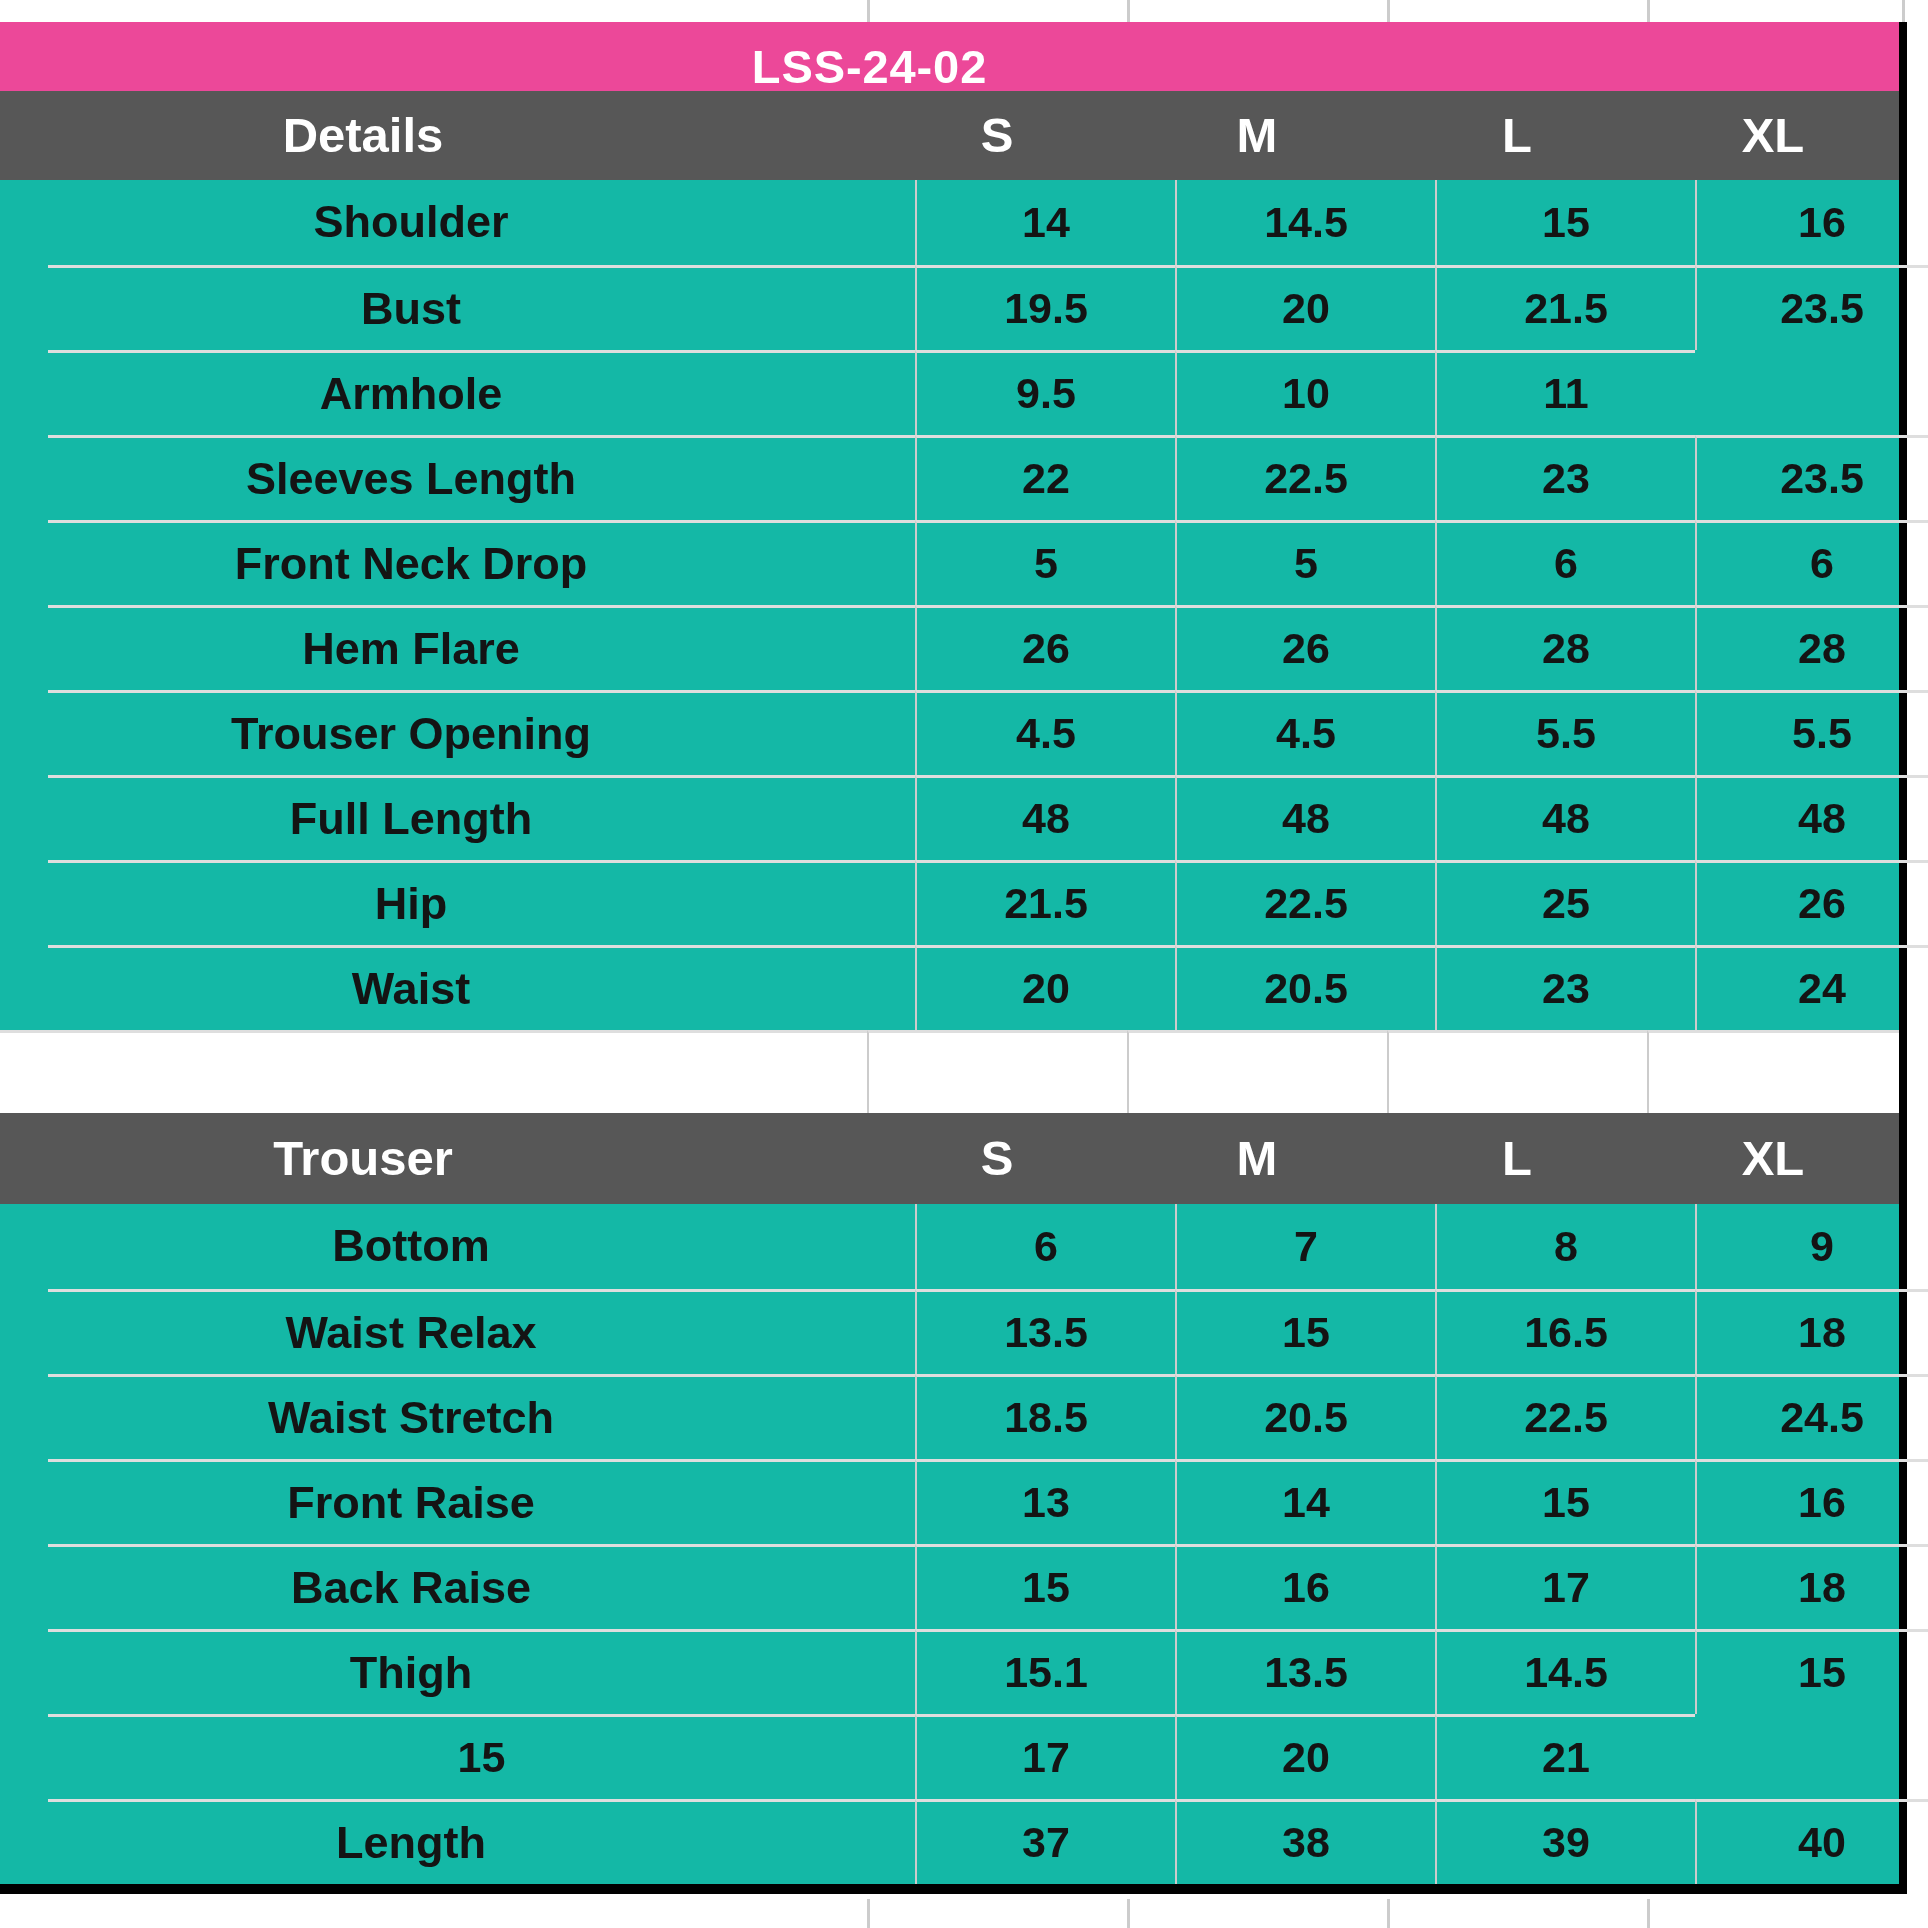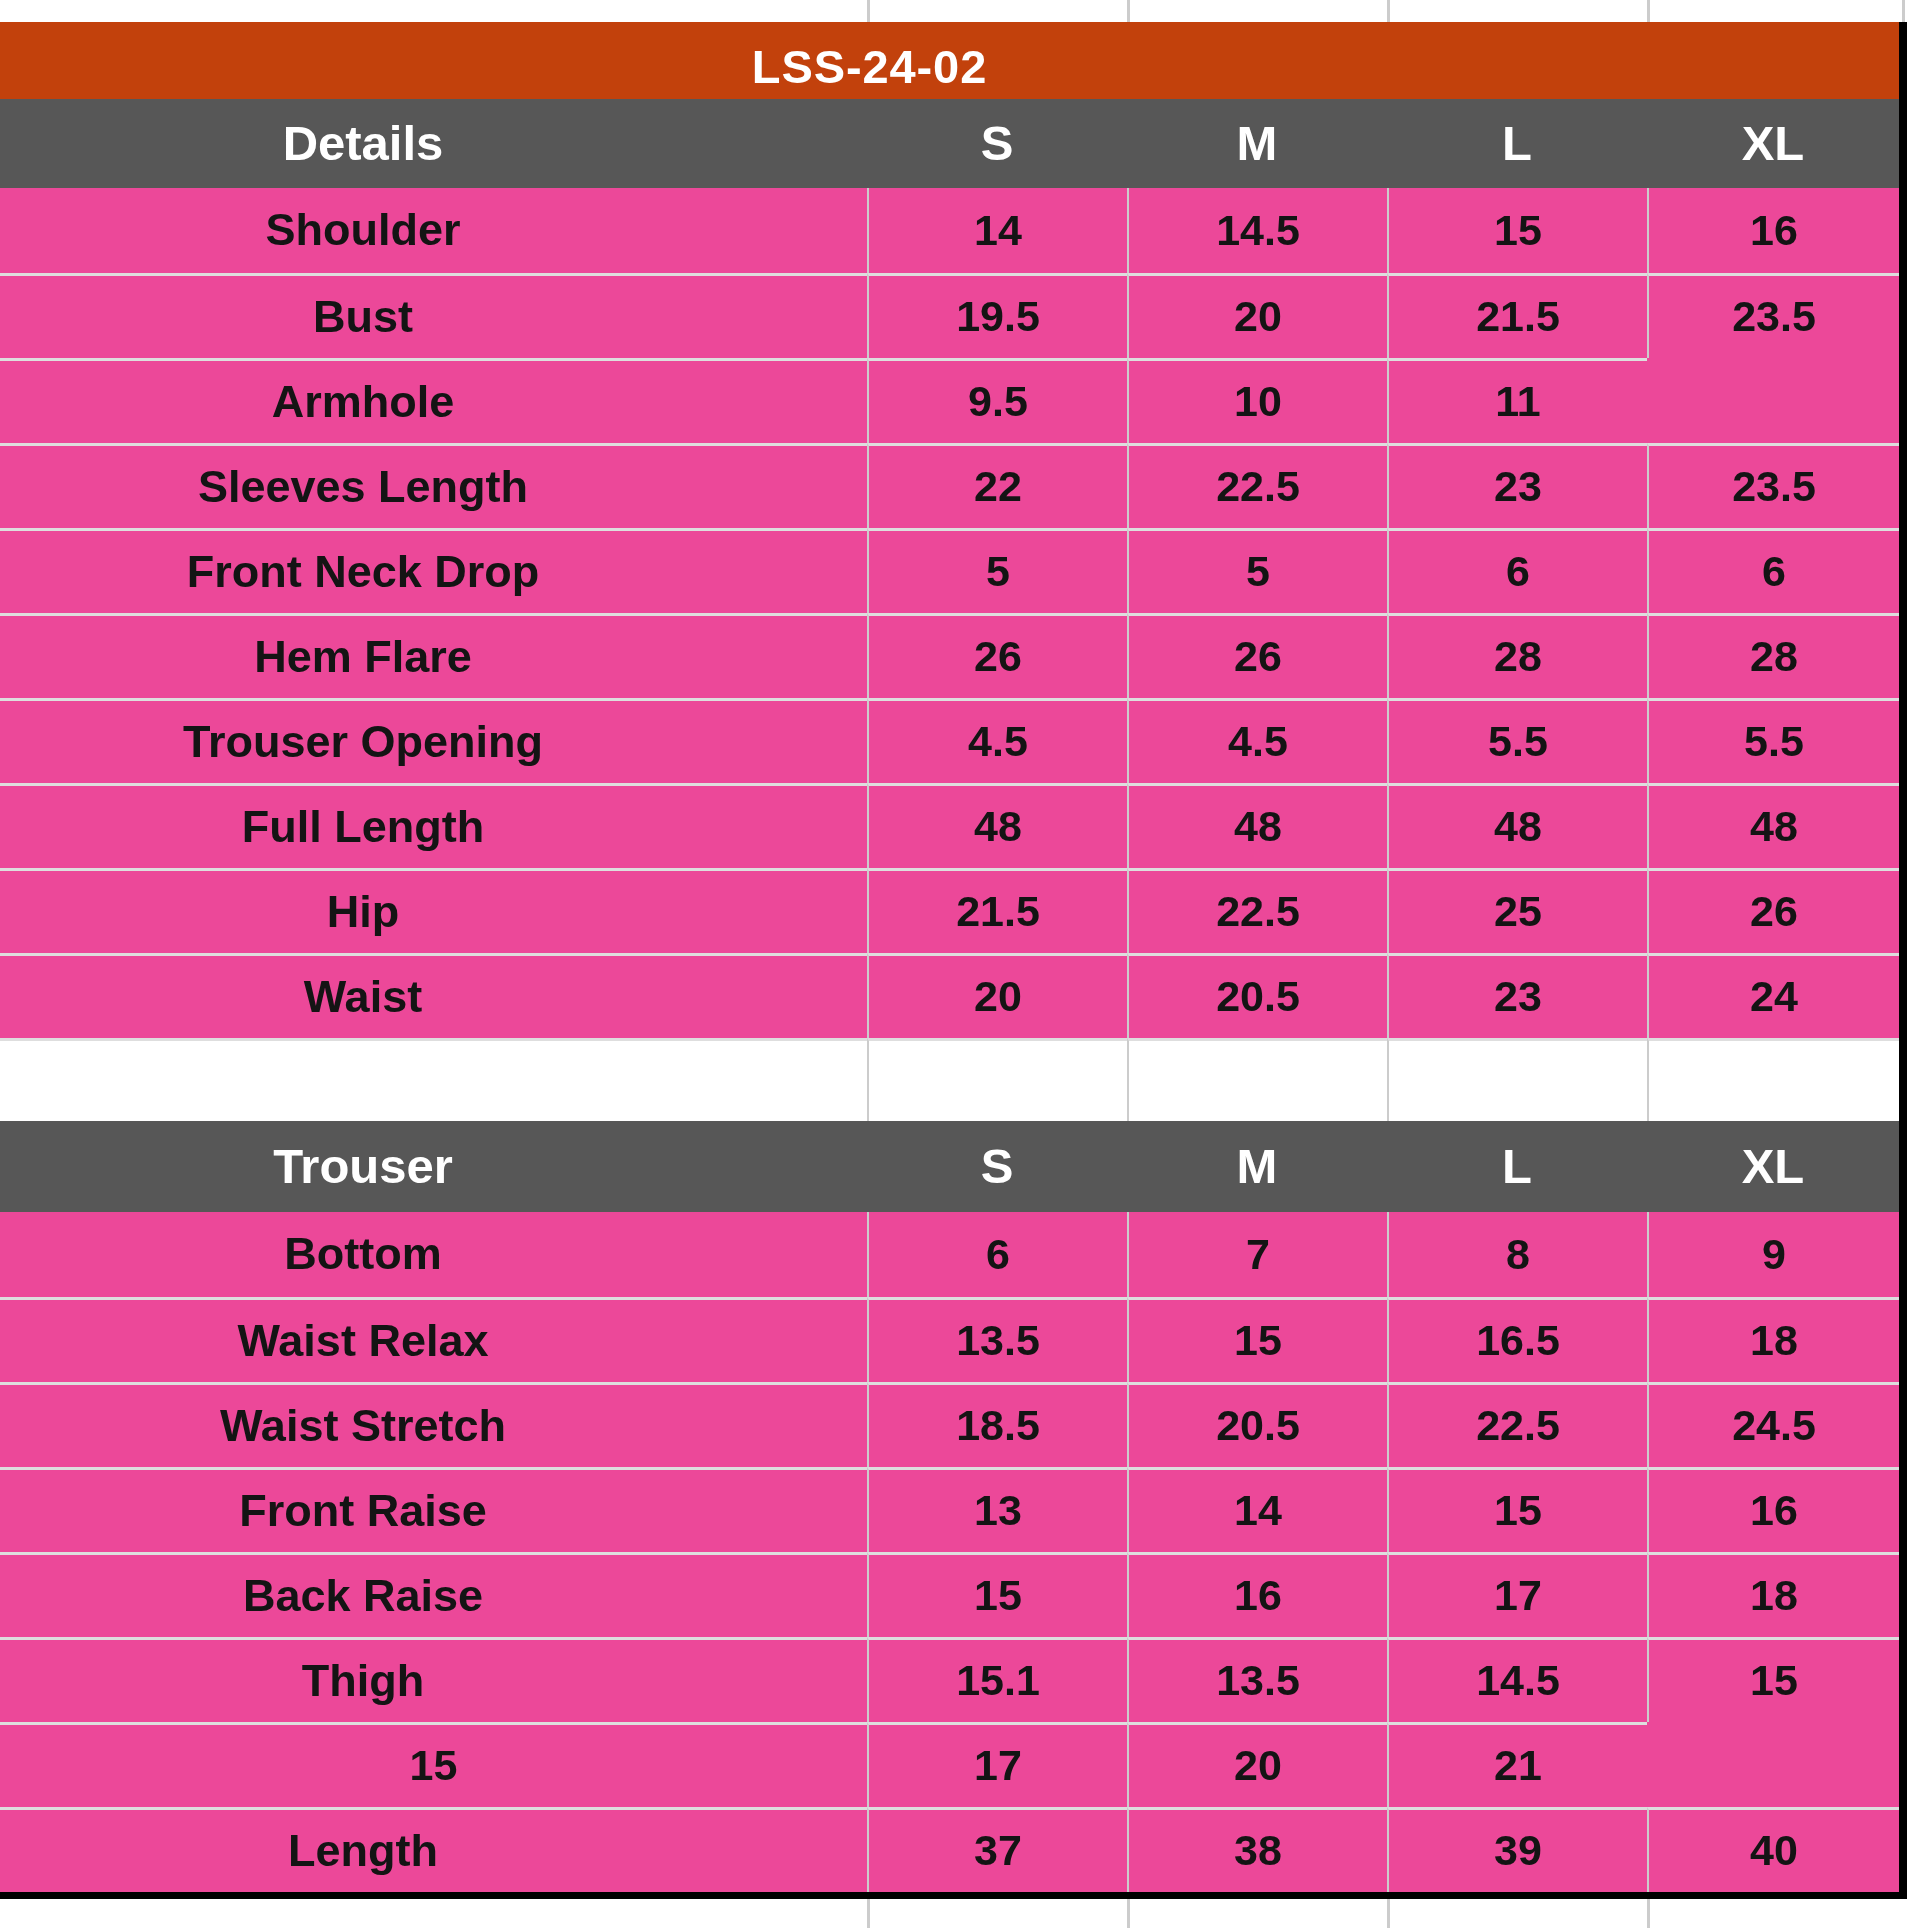--- a/index.html
+++ b/index.html
@@ -14,29 +14,29 @@
 
   .size-table{
     position:absolute;left:0;top:21.7px;width:1899px;
     border-right:8.5px solid #000000;border-bottom:10.4px solid #000000;
     background:#ffffff;
   }
   .row{display:grid;grid-template-columns:867px 260px 260px 260px 252px;}
   .cell{display:flex;align-items:center;justify-content:center;box-sizing:border-box;font-size:43px;}
   .c0{padding-right:141px;font-size:45px;}
 
-  .title-row{display:block;height:77px;background:#c2410c;}
+  .title-row{display:block;height:69px;background:#ec4899;}
   .title-cell{height:89px;display:flex;align-items:center;justify-content:center;
     color:#ffffff;font-size:47px;padding-right:160px;letter-spacing:0.9px;}
 
   .header-row{height:89px;background:#575757;}
   .header-row .cell{color:#ffffff;font-size:49px;border:none;}
   .trouser-header{height:91px;}
 
-  .data-row{height:85px;background:#ec4899;}
+  .data-row{height:85px;background:#14b8a6;padding-left:48px;}
   .data-row .cell + .cell{border-left:2.8px solid #cccccc;}
   .data-row + .data-row .cell{border-top:3.8px solid #dedede;}
 
   .sep-row{height:83px;background:#ffffff;}
   .sep-row .cell{border-top:3.8px solid #dedede;}
   .sep-row .cell + .cell{border-left:2.8px solid #cccccc;}
 </style>
 </head>
 <body>
 

